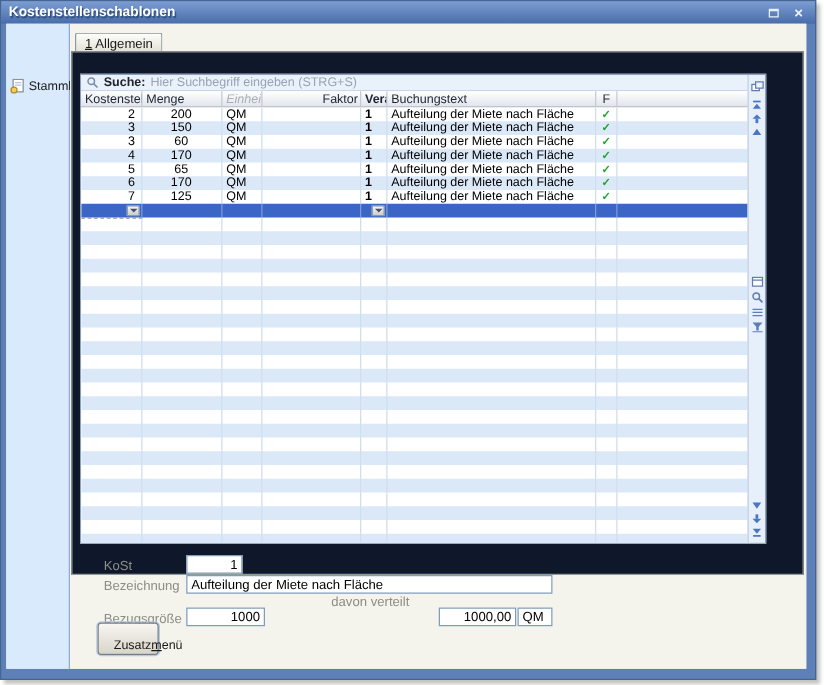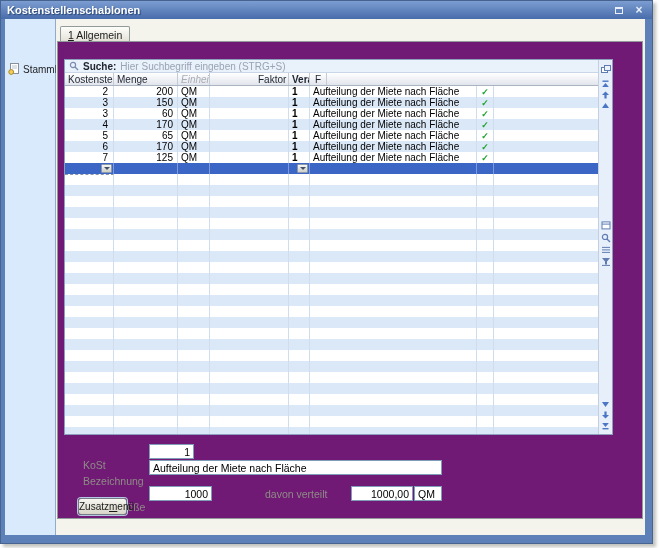--- a/index.html
+++ b/index.html
@@ -25,43 +25,43 @@
   .sidebar-item{position:absolute;left:3px;top:44px;display:flex;align-items:center;gap:3px;
                 color:#1c1c1c;font-size:10px;cursor:default;}
   
   .main{flex:1;position:relative;background:#f5f4ec;}
   .tabs{position:absolute;left:4px;top:6px;display:flex;align-items:center;height:17px;}
   .tab{height:15px;padding:1px 7px 0 7px;background:linear-gradient(#fdfdfa,#e4e2d8);
        border:1px solid #919b9c;border-bottom:none;border-radius:2px 2px 0 0;
        font-size:10.5px;color:#1a1a1a;margin-right:1px;display:flex;align-items:center;}
   .tab.active{height:17px;background:#f6f5ee;position:relative;z-index:3;
               padding:1px 9px 0 9px;}
-  .tabpanel{position:absolute;left:1px;right:2px;top:22px;height:478px;
-            border:1px solid #919b9c;background:#701a75;z-index:1;}
+  .tabpanel{position:absolute;left:1px;right:2px;top:22px;height:419px;
+            border:1px solid #919b9c;background:#0f172a;z-index:1;}
   
   .grid{position:absolute;left:6px;top:17px;width:549px;height:376px;
         border:1px solid #8ca0bd;background:#fff;font-size:10px;}
   .searchrow{position:absolute;left:0;top:0;right:0;height:13px;background:#e9f1fb;
              border-bottom:1px solid #c9d6e8;display:flex;align-items:center;padding-left:4px;gap:4px;}
   .slabel{font-weight:bold;color:#20242c;}
   .sph{color:#98a3b3;}
   .headerrow{position:absolute;left:0;top:13px;width:535px;height:13px;display:flex;
              background:linear-gradient(#ffffff,#e1e5ec);border-bottom:1px solid #aab4c2;}
   .hcell{border-right:1px solid #c5cbd4;color:#1e2430;padding:0 3px;display:flex;align-items:center;
          overflow:hidden;white-space:nowrap;}
   .hcell.dim{color:#a9adb5;font-style:italic;}
   .hcell.center{justify-content:center;padding:0;}
   .gridbody{position:absolute;left:0;top:26px;width:535px;bottom:0;overflow:hidden;background:#fff;}
   .grow{display:flex;height:11px;line-height:11px;}
   .grow.alt{background:#dbe8f8;}
   .gcell{border-right:1px solid #cfdded;padding:0 3px;overflow:hidden;white-space:nowrap;}
   .grow.sel{background:#3b66c5;color:#fff;}
   .grow.sel .gcell{border-right:1px solid #7e9ada;position:relative;}
   .c0{width:49px;text-align:right;padding-right:5px;}
-  .c1{width:64px;text-align:right;padding-right:4px;}
+  .c1{width:64px;text-align:center;padding-right:4px;}
   .c2{width:32px;}
   .c3{width:34px;margin-left:45px;}
   .c4{width:21px;font-weight:bold;}
   .c5{width:167px;}
   .c6{width:17px;text-align:center;padding:0;}
   .c7{flex:1;border-right:none;}
   .check{color:#1ca32b;font-weight:bold;font-size:9px;}
   .ddbtn{position:absolute;right:1px;top:1px;width:11px;height:9px;
          background:linear-gradient(#f5f5f2,#cfcfc8);border:1px solid #8a99ad;border-radius:1px;
          display:flex;align-items:center;justify-content:center;}
@@ -71,28 +71,28 @@
   
   .strip{position:absolute;right:0;top:0;bottom:0;width:14px;background:#e7effa;
          border-left:1px solid #c2d0e2;}
   .strip .grp{position:absolute;left:0;right:0;display:flex;flex-direction:column;align-items:center;gap:3px;}
   .grp.g-top{top:20px;}
   .grp.g-mid{top:50%;transform:translateY(-58%);}
   .grp.g-bot{bottom:4px;}
   .sicon{display:block;}
   .colchooser{position:absolute;left:1px;top:4px;}
   
-  .flabel{position:absolute;color:#8d8d85;font-size:10.5px;margin-top:12px;}
+  .flabel{position:absolute;color:#8d8d85;font-size:10.5px;}
   .finput{position:absolute;height:15px;border:1px solid #7f9db9;background:#fff;
           font-family:"Liberation Sans",sans-serif;font-size:10.5px;padding:0 3px;color:#000;}
   .finput.right{text-align:right;}
   .zbtn{position:absolute;left:20px;top:456px;width:49px;height:17px;
         background:linear-gradient(#f7f6f1,#d8d5c8);border:1px solid #777d86;border-radius:3px;
         font-family:"Liberation Sans",sans-serif;font-size:10px;color:#1a1a1a;
-        box-shadow:0 0 0 1px #b5c8e4;cursor:default;padding:0;}
+        box-shadow:0 0 0 1px #b5c8e4;cursor:default;padding:12px;}
 </style>
 </head>
 <body>
 
 <div class="stage">
   <div class="window">
 
     <div class="titlebar">
       <span class="title">Kostenstellenschablonen</span>
       <span class="winbtns">
@@ -136,20 +136,21 @@
               <span class="slabel">Suche:</span>
               <span class="sph">Hier Suchbegriff eingeben (STRG+S)</span>
             </div>
 
             <div class="headerrow">
               <div class="hcell c0">Kostenstelle</div>
               <div class="hcell c1">Menge</div>
               <div class="hcell c2 dim">Einheit</div>
               <div class="hcell c3">Faktor</div>
               <div class="hcell c4">Vera</div>
+              <div class="hcell c5">Buchungstext</div>
               <div class="hcell c6 center">F</div>
               <div class="hcell c7"></div>
             </div>
 
             <div class="gridbody">
                 <div class="grow">
                   <div class="gcell c0">2</div>
                   <div class="gcell c1">200</div>
                   <div class="gcell c2">QM</div>
                   <div class="gcell c3"></div>

